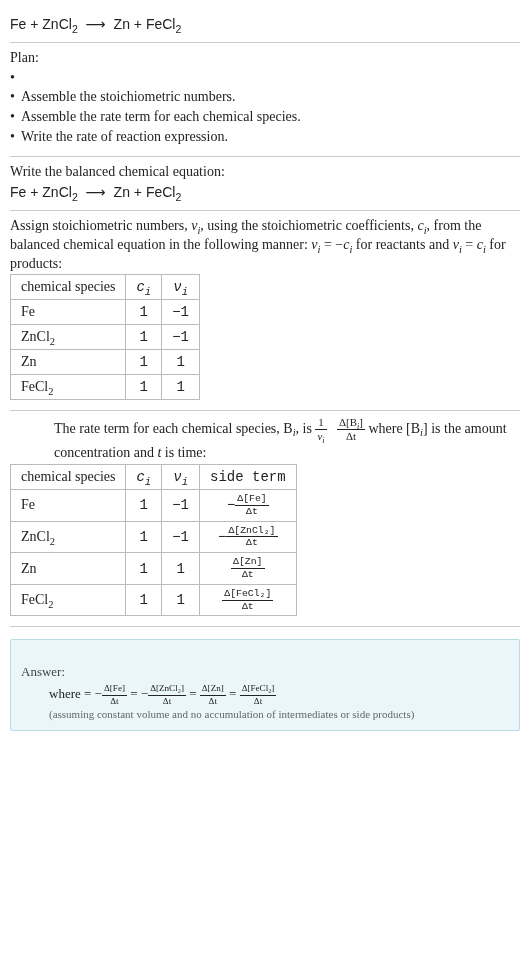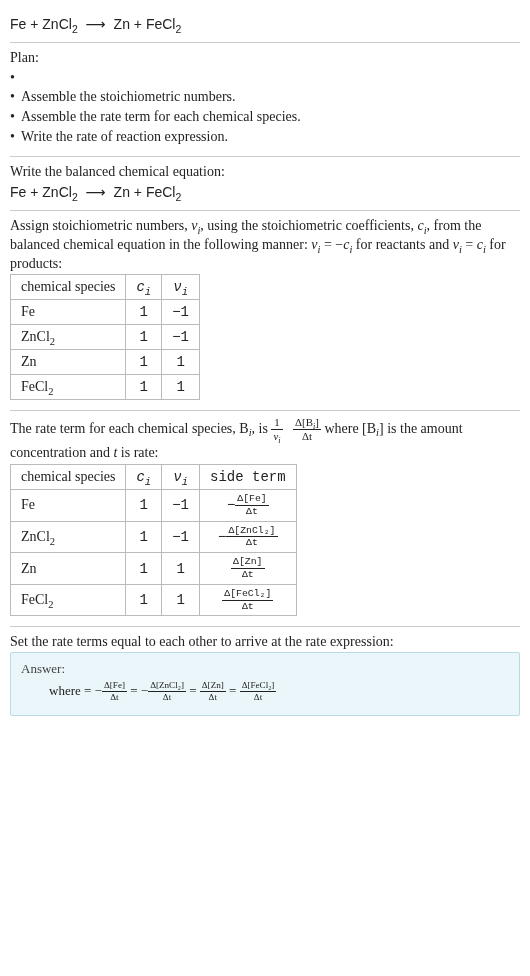--- a/index.html
+++ b/index.html
@@ -47,27 +47,28 @@
       line-height: 1;
     }
     .frac .num { padding: 0 2px 1px 2px; border-bottom: 1px solid #222; }
     .frac .den { padding: 1px 2px 0 2px; }
     .frac.tiny { font-size: 0.7em; }
     .note { font-size: 11px; color: #555; padding-top: 4px; }
     .answer-box {
       background: #eaf6fa;
       border: 1px solid #b8dce6;
       border-radius: 2px;
-      padding: 8px 10px 10px 10px;
+      padding: 24px 10px 10px 10px;
+      margin-top: 6px;
     }
     .answer-box .answer-label { font-size: 13px; color: #444; }
     .answer-box .rateline { padding: 4px 0 2px 28px; font-size: 13px; }
     .answer-box .assuming { font-size: 11px; color: #666; padding-left: 28px; }
     .it { font-style: italic; }
-    .eqntext { line-height: 1.6; }
+    .eqntext { line-height: 1.6; margin-left: 44px; }
   </style>
 </head>
 <body>
 
 <div class="section">
   <div class="formula-line">
     <span>Fe</span><span> + </span><span><span>ZnCl</span><sub>2</sub></span>
     <span class="arrow">⟶</span>
     <span>Zn</span><span> + </span><span><span>FeCl</span><sub>2</sub></span>
   </div>
@@ -147,21 +148,21 @@
     <span>The rate term for each chemical species, B</span><sub class="it">i</sub><span>, is </span>
     <span class="frac">
       <span class="num">1</span>
       <span class="den"><span class="it">ν</span><sub class="it">i</sub></span>
     </span>
     &nbsp;
     <span class="frac">
       <span class="num"><span>Δ[B</span><sub class="it">i</sub><span>]</span></span>
       <span class="den">Δt</span>
     </span>
-    <span> where [B</span><sub class="it">i</sub><span>] is the amount concentration and </span><span class="it">t</span><span> is rate:</span>
+    <span> where [B</span><sub class="it">i</sub><span>] is the amount concentration and </span><span class="it">t</span><span> is time:</span>
   </div>
   <table class="tbl">
     <tbody>
         <tr>
       <th>chemical species</th>
       <th class="center"><span class="it">c<sub>i</sub></span></th>
       <th class="center"><span class="it">ν<sub>i</sub></span></th>
       <th class="center">side term</th>
     </tr>
     <tr>
@@ -199,32 +200,32 @@
               <span class="num">Δ[FeCl₂]</span>
               <span class="den">Δt</span>
             </span></td>
     </tr>
   </tbody>
     </table>
 </div>
 <hr class="sep">
 
 <div class="section">
-  <div class="text-line">Set the rate terms equal to each other to arrive at the rate expression:</div>
   <div class="answer-box">
     <div class="answer-label">Answer:</div>
     <div class="rateline">
       <span>where</span><span> = </span><span>−</span><span class="frac tiny">
           <span class="num">Δ[Fe]</span>
           <span class="den">Δt</span>
         </span><span> = </span><span>−</span><span class="frac tiny">
           <span class="num">Δ[ZnCl₂]</span>
           <span class="den">Δt</span>
         </span><span> = </span><span></span><span class="frac tiny">
           <span class="num">Δ[Zn]</span>
           <span class="den">Δt</span>
         </span><span> = </span><span></span><span class="frac tiny">
           <span class="num">Δ[FeCl₂]</span>
           <span class="den">Δt</span>
         </span>
     </div>
+    <div class="assuming">(assuming constant volume and no accumulation of intermediates or side products)</div>
   </div>
 </div>
 
 </body></html>

